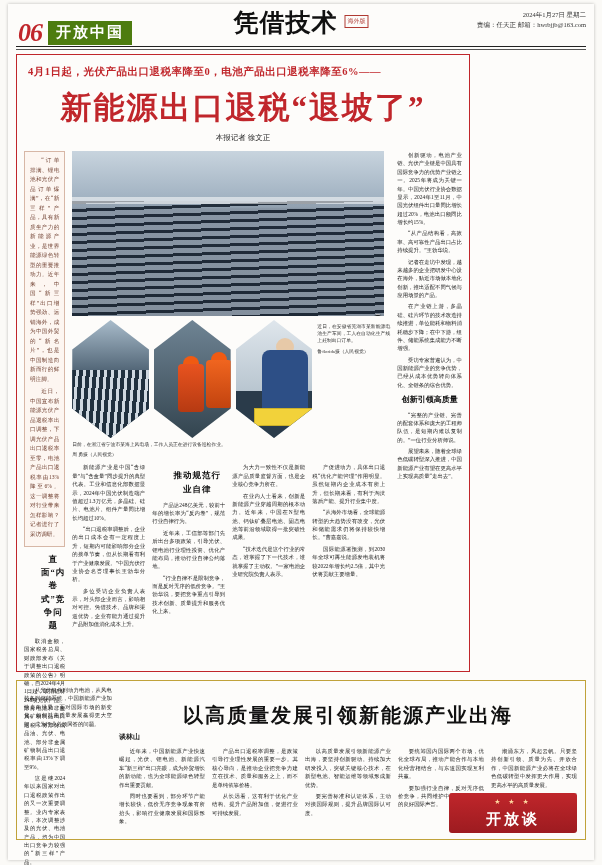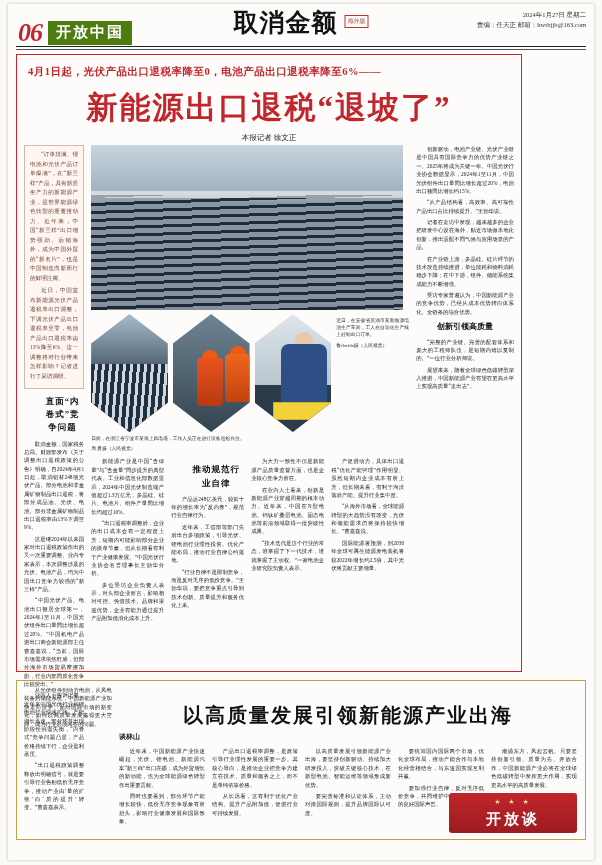--- a/index.html
+++ b/index.html
@@ -40,34 +40,34 @@
   }
   .dateline{
     position:absolute;right:8px;top:6px;text-align:right;font-size:6.5px;
     color:#333;line-height:1.5;
   }
   .rule-thick{position:absolute;left:8px;top:42px;width:570px;border-top:1.4px solid #222;}
   .rule-thin{position:absolute;left:8px;top:45px;width:570px;border-top:.5px solid #555;}
 
   
   .main-art{
-    position:absolute;left:8px;top:50px;width:506px;height:618px;
+    position:absolute;left:8px;top:50px;width:454px;height:618px;
     border:1.6px solid #c0262b;box-sizing:border-box;padding:6px 7px;
   }
   .shoulder{
     font-size:10.5px;color:#c0262b;font-weight:bold;letter-spacing:.5px;
     margin:4px 0 0 4px;
   }
   .headline{
     text-align:center;font-size:31px;font-weight:bold;color:#c0262b;
     letter-spacing:2px;margin:8px 0 4px 0;
     font-family:"Liberation Serif", serif;
   }
   .byline{
-    text-align:center;font-size:7.5px;color:#222;margin-bottom:2px;
+    text-align:center;font-size:7.5px;color:#222;margin-bottom:8px;
   }
   .cols{display:flex;gap:7px;}
   .col{font-size:5.4px;line-height:1.55;color:#1a1a1a;text-align:justify;}
   .col p{margin:0 0 3px 0;text-indent:2em;}
   .subhead{
     text-align:center;font-weight:bold;font-size:8.5px;color:#111;
     margin:6px 0 5px 17px;letter-spacing:1px;
   }
   .lead-box{
     border:1px solid #d7b7a6;background:#fdf6f1;padding:4px 5px;
@@ -146,21 +146,21 @@
 
 <div class="page">
  <div class="paper">
 
   <div class="masthead">
     <div class="page-num-blk">
       <span class="page-num">06</span>
       <span class="section-tag">开放中国</span>
     </div>
     <div class="nameplate">
-      <span class="np-title">取消金额</span>
+      <span class="np-title">凭借技术</span>
       <span class="np-seal">海外版</span>
     </div>
     <div class="dateline">
       <div>2024年1月27日  星期二</div>
       <div>责编：任天正    邮箱：hwrbjjb@163.com</div>
     </div>
   </div>
   <div class="rule-thick"></div>
   <div class="rule-thin"></div>
 

